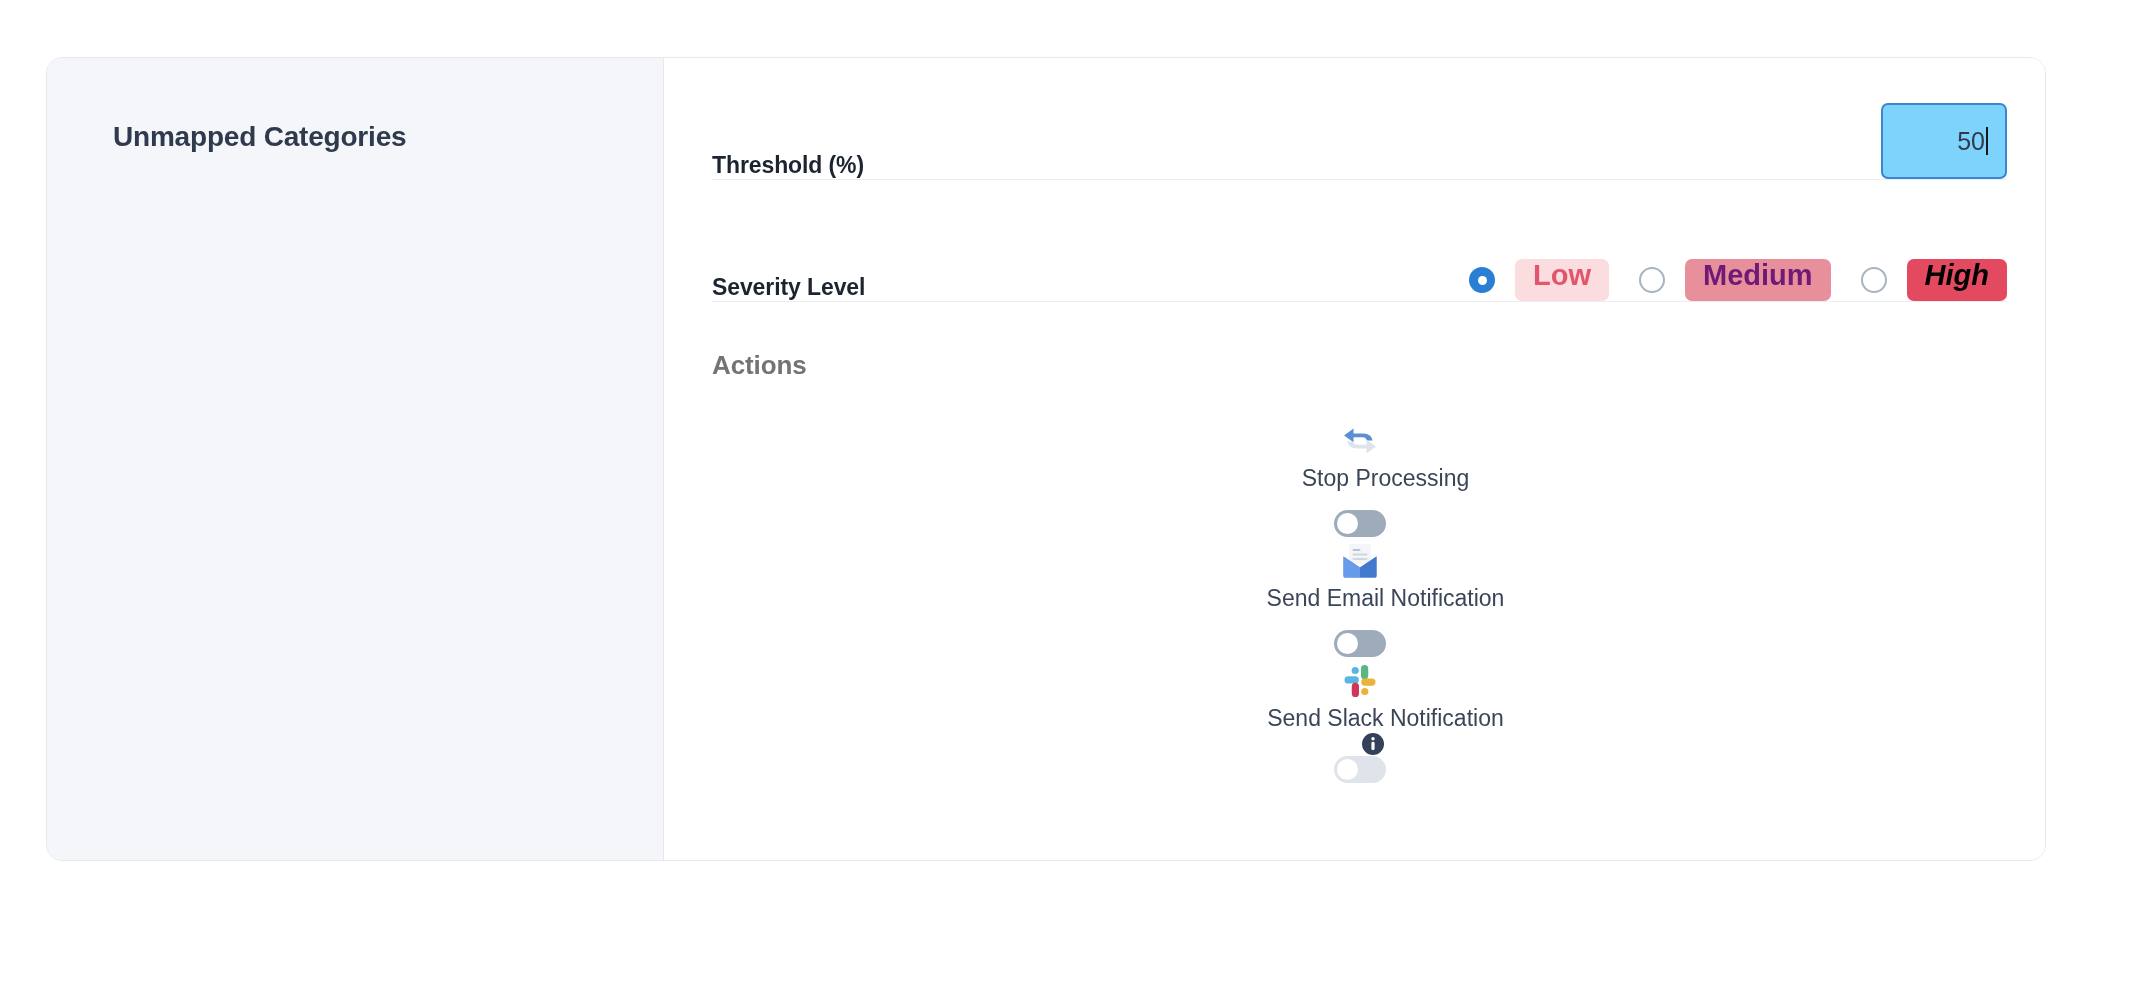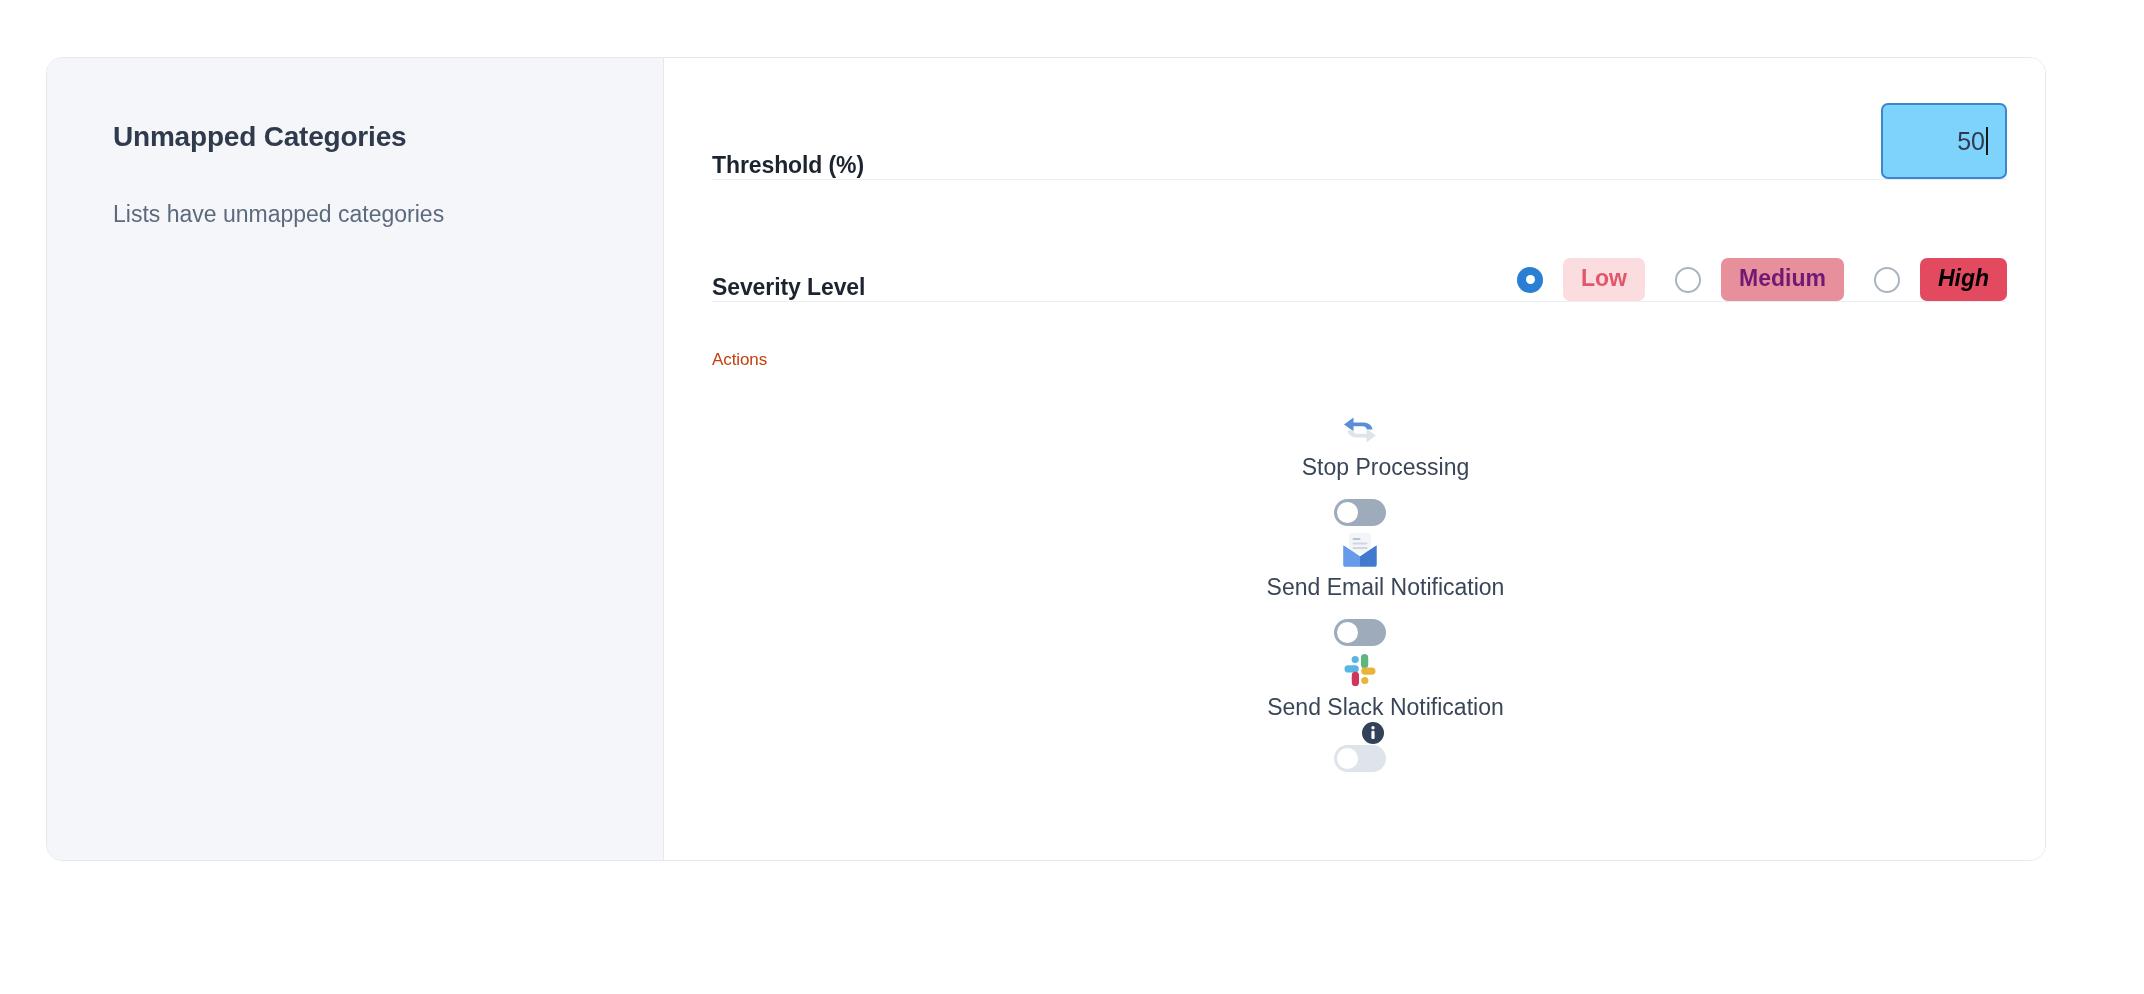--- a/index.html
+++ b/index.html
@@ -138,35 +138,35 @@
   .radio.checked::after {
     content: "";
     width: 9px;
     height: 9px;
     border-radius: 50%;
     background: #ffffff;
   }
 
   .badge {
     border-radius: 7px;
-    font-size: 23px;
+    font-size: 29px;
     font-weight: bold;
-    padding: 9px 18px 11px 18px;
+    padding: 2px 18px 11px 18px;
     line-height: 1;
     white-space: nowrap;
   }
   .badge-low    { background: #fbdcdf; color: #e2566b; }
   .badge-medium { background: #e88f9c; color: #701a75; }
   .badge-high   { background: #e34a5f; color: #000000; font-style: italic; }
 
   
   .actions-heading {
-    font-size: 17px;
-    font-weight: normal;
-    color: #c2410c;
+    font-size: 26px;
+    font-weight: bold;
+    color: #737373;
     padding-top: 48px;
     letter-spacing: -0.1px;
   }
 
   .actions-list { padding-top: 36px; }
 
   .action-row {
     display: flex;
     align-items: center;
     height: 120px;
@@ -212,21 +212,20 @@
     background: #ffffff;
   }
 </style>
 </head>
 <body>
 
 <div class="card">
 
   <div class="left-panel">
     <h1 class="left-title">Unmapped Categories</h1>
-    <p class="left-subtitle">Lists have unmapped categories</p>
   </div>
 
   <div class="right-panel">
 
     <div class="form-row">
       <span class="row-label">Threshold (%)</span>
       <div class="threshold-input">
         <span class="threshold-value">50</span>
           <span class="caret"></span>
       </div>

